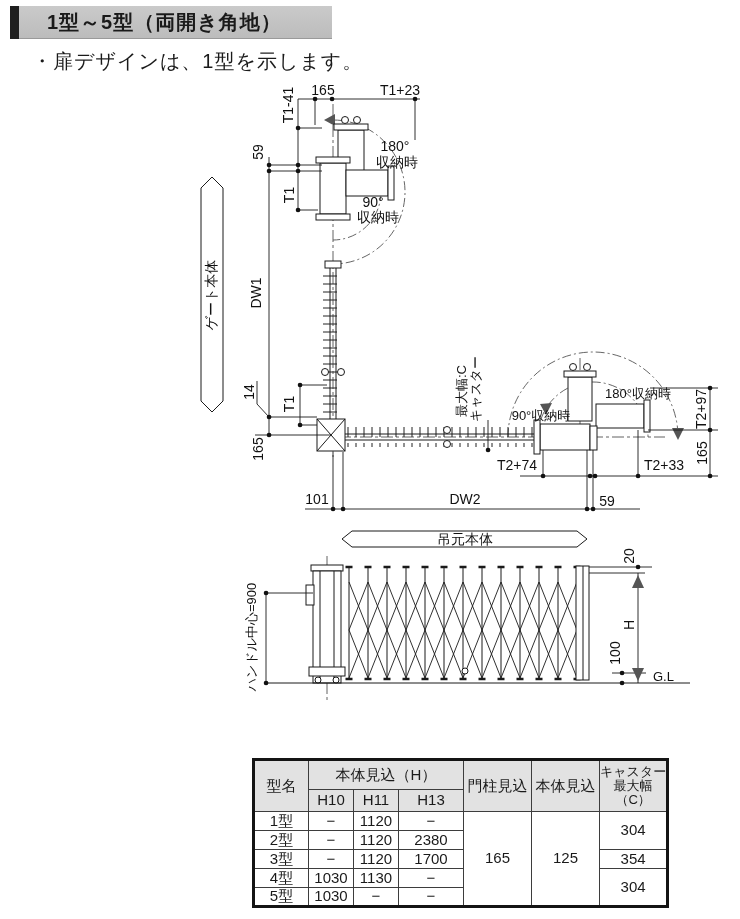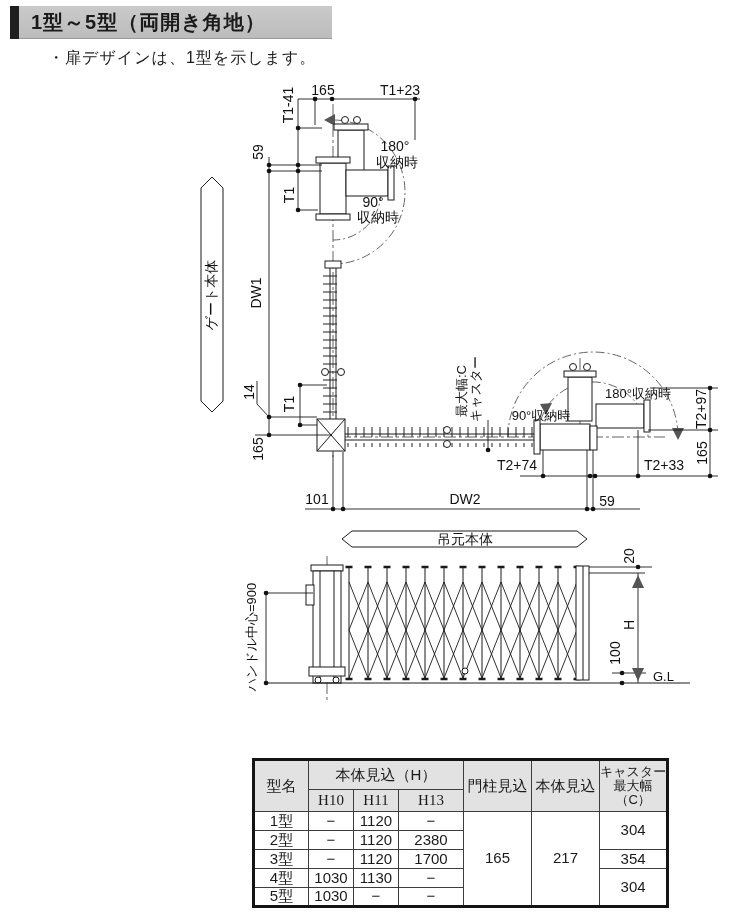--- a/index.html
+++ b/index.html
@@ -2,43 +2,43 @@
 <html><head>
 <meta charset="utf-8">
 <style>
   html,body{margin:0;padding:0;}
   body{width:740px;height:919px;background:#fff;position:relative;overflow:hidden;
        font-family:"Liberation Sans","DejaVu Sans",sans-serif;color:#1a1a1a;}
   .titlebar{position:absolute;left:10px;top:6px;width:322px;height:33px;display:flex;}
   .title-accent{width:9px;height:100%;background:#1f1f1f;}
   .title-bg{flex:1;background:linear-gradient(#cacaca,#bcbcbc);border-bottom:1px solid #9a9a9a;
             display:flex;align-items:center;}
-  .title-text{font-size:20px;font-weight:bold;letter-spacing:1px;padding-left:12px;white-space:nowrap;}
-  .note{position:absolute;left:48px;top:48px;font-size:16px;letter-spacing:1px;}
+  .title-text{font-size:20px;font-weight:bold;letter-spacing:1px;padding-left:28px;white-space:nowrap;}
+  .note{position:absolute;left:32px;top:48px;font-size:20px;letter-spacing:1px;}
   svg{position:absolute;left:0;top:0;}
   svg text{fill:#111;font-family:"Liberation Sans","DejaVu Sans",sans-serif;}
   .dim-t{font-size:14px;text-anchor:middle;}
   .dim-r{font-size:14px;text-anchor:middle;dominant-baseline:middle;}
   .jp{font-size:13px;}
   .cl{stroke:#3a3a3a;stroke-width:.8;stroke-dasharray:12 3 3 3;fill:none;}
   .arc{stroke:#555;stroke-width:.9;stroke-dasharray:9 3 2 3;fill:none;}
   .ln{stroke:#1a1a1a;stroke-width:1;fill:none;}
   .dm{stroke:#1a1a1a;stroke-width:.9;fill:none;}
   .dots{stroke:#111;stroke-width:4.6;stroke-linecap:round;fill:none;}
   .wh{fill:#fff;stroke:#1a1a1a;stroke-width:1;}
   .ah{fill:#555;stroke:none;}
   
   .spec{position:absolute;left:252px;top:758px;border-collapse:collapse;table-layout:fixed;
         font-size:15px;text-align:center;}
   .spec th,.spec td{border:1px solid #3d3d3d;padding:0;line-height:1.1;vertical-align:middle;
         overflow:hidden;white-space:nowrap;}
   .spec th{background:#e2e2e2;font-weight:normal;}
   .spec{border:3px solid #141414;}
   .spec .hd1{height:30px;}
-  .spec .hd2{height:22px;font-family:Liberation Serif, serif;}
+  .spec .hd2{height:22px;}
   .spec tbody tr{height:19px;}
   .cast-h{font-size:13px;line-height:1.15;}
 </style>
 </head>
 <body>
 
 <div class="titlebar">
   <div class="title-accent"></div>
   <div class="title-bg">
     <span class="title-text">1型～5型（両開き角地）</span>
@@ -243,21 +243,21 @@
       <th>H13</th>
     </tr>
   </thead>
   <tbody>
     <tr>
       <td>1型</td>
       <td>−</td>
       <td>1120</td>
       <td>−</td>
       <td rowspan="5">165</td>
-      <td rowspan="5">217</td>
+      <td rowspan="5">125</td>
       <td rowspan="2">304</td>
     </tr>
     <tr>
       <td>2型</td>
       <td>−</td>
       <td>1120</td>
       <td>2380</td>
     </tr>
     <tr>
       <td>3型</td>

